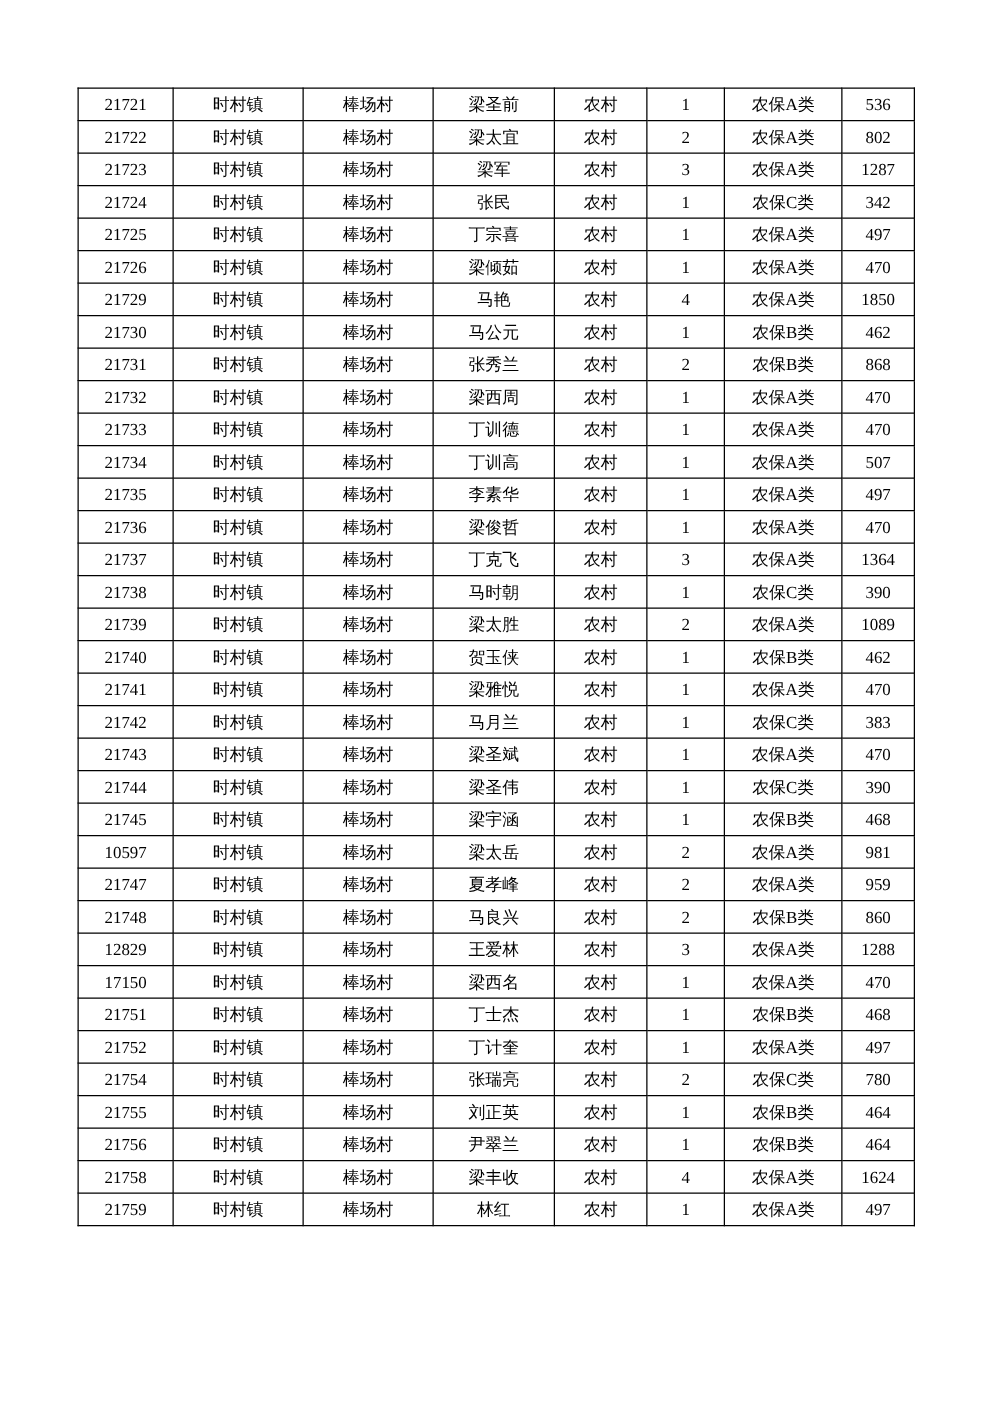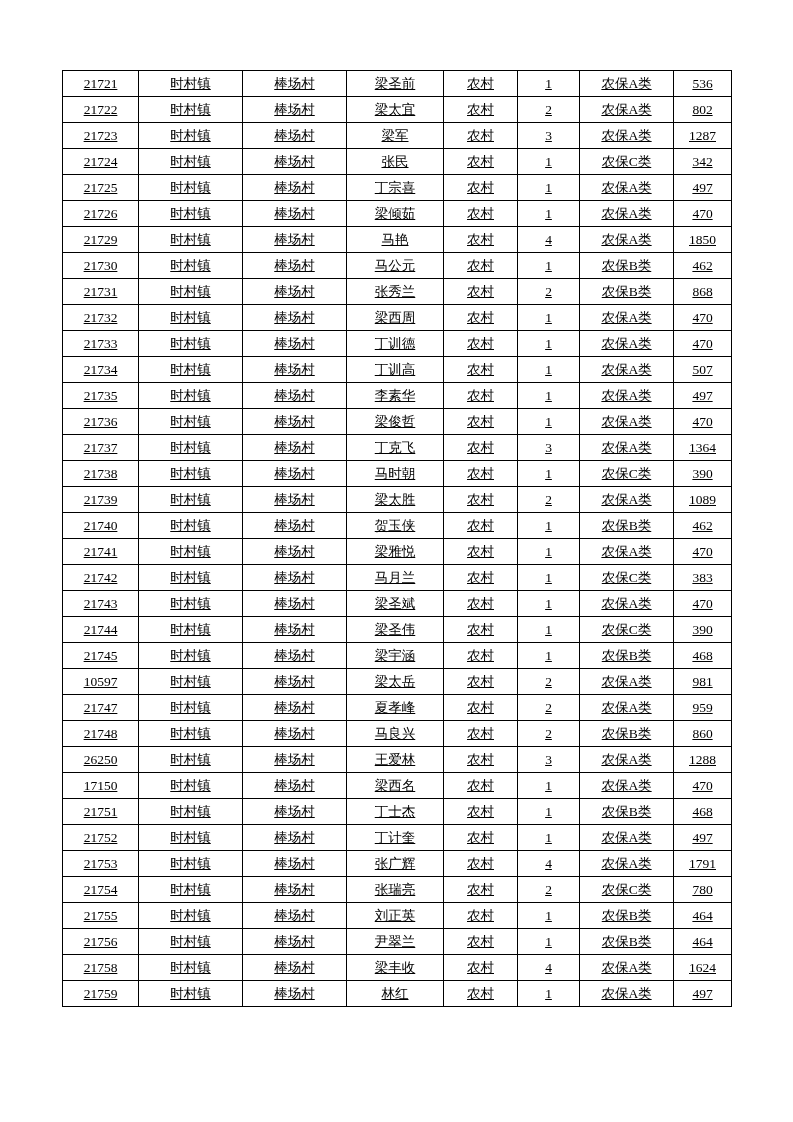--- a/index.html
+++ b/index.html
@@ -12,21 +12,20 @@
     height: 1122px;
     font-family: "Liberation Serif", "DejaVu Serif", serif;
     color: #000000;
   }
   .page {
     position: relative;
     width: 793px;
     height: 848px;
     box-sizing: border-box;
     padding: 70px 62px 0 62px;
-    text-decoration: underline;
   }
   table.data-table {
     border-collapse: collapse;
     width: 669px;
     table-layout: fixed;
   }
   table.data-table td {
     border: 1px solid #000000;
     height: 25px;
     line-height: 25px;
@@ -322,21 +321,21 @@
           <td class="num">21748</td>
           <td class="cn">时村镇</td>
           <td class="cn">棒场村</td>
           <td class="cn">马良兴</td>
           <td class="cn">农村</td>
           <td class="num">2</td>
           <td class="cn">农保B类</td>
           <td class="num">860</td>
         </tr>
         <tr>
-          <td class="num">26250</td>
+          <td class="num">12829</td>
           <td class="cn">时村镇</td>
           <td class="cn">棒场村</td>
           <td class="cn">王爱林</td>
           <td class="cn">农村</td>
           <td class="num">3</td>
           <td class="cn">农保A类</td>
           <td class="num">1288</td>
         </tr>
         <tr>
           <td class="num">17150</td>
@@ -360,30 +359,20 @@
         </tr>
         <tr>
           <td class="num">21752</td>
           <td class="cn">时村镇</td>
           <td class="cn">棒场村</td>
           <td class="cn">丁计奎</td>
           <td class="cn">农村</td>
           <td class="num">1</td>
           <td class="cn">农保A类</td>
           <td class="num">497</td>
-        </tr>
-        <tr>
-          <td class="num">21753</td>
-          <td class="cn">时村镇</td>
-          <td class="cn">棒场村</td>
-          <td class="cn">张广辉</td>
-          <td class="cn">农村</td>
-          <td class="num">4</td>
-          <td class="cn">农保A类</td>
-          <td class="num">1791</td>
         </tr>
         <tr>
           <td class="num">21754</td>
           <td class="cn">时村镇</td>
           <td class="cn">棒场村</td>
           <td class="cn">张瑞亮</td>
           <td class="cn">农村</td>
           <td class="num">2</td>
           <td class="cn">农保C类</td>
           <td class="num">780</td>

